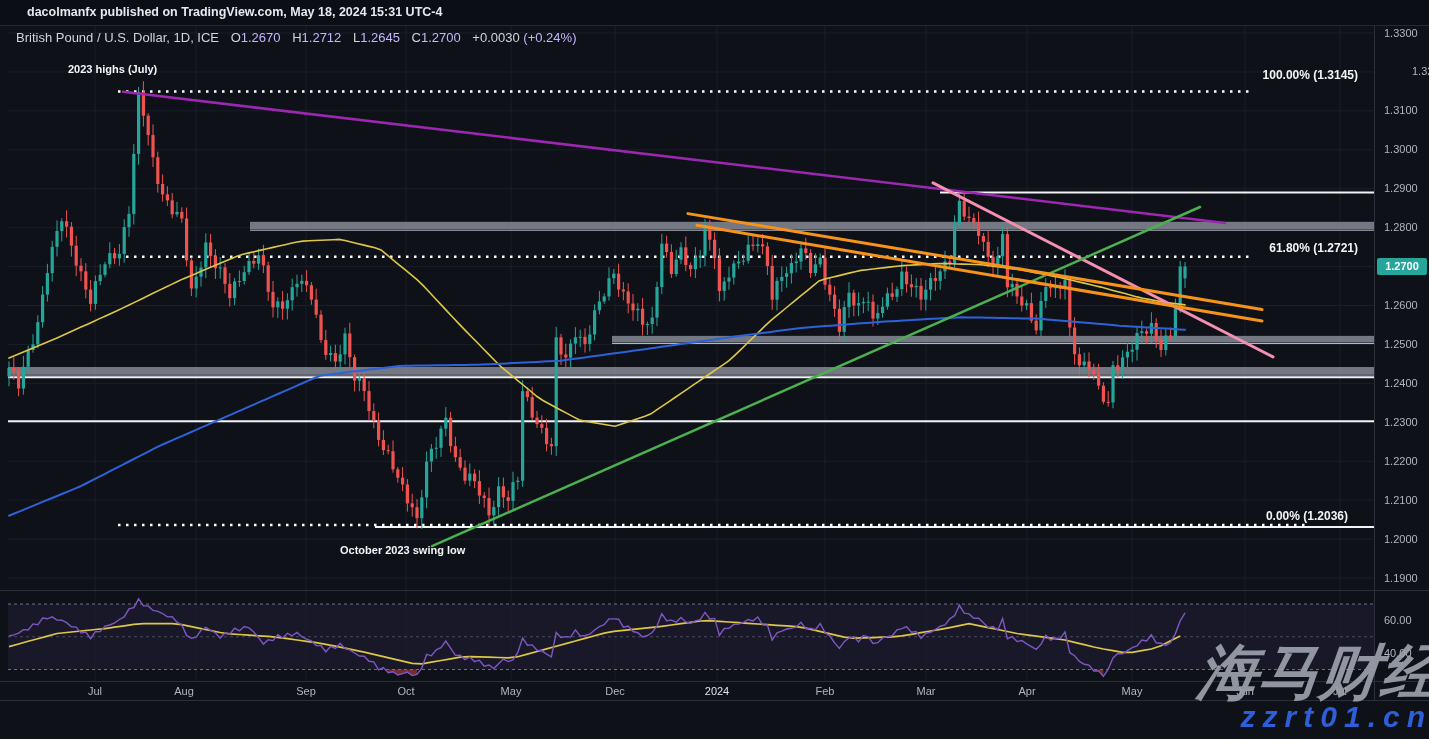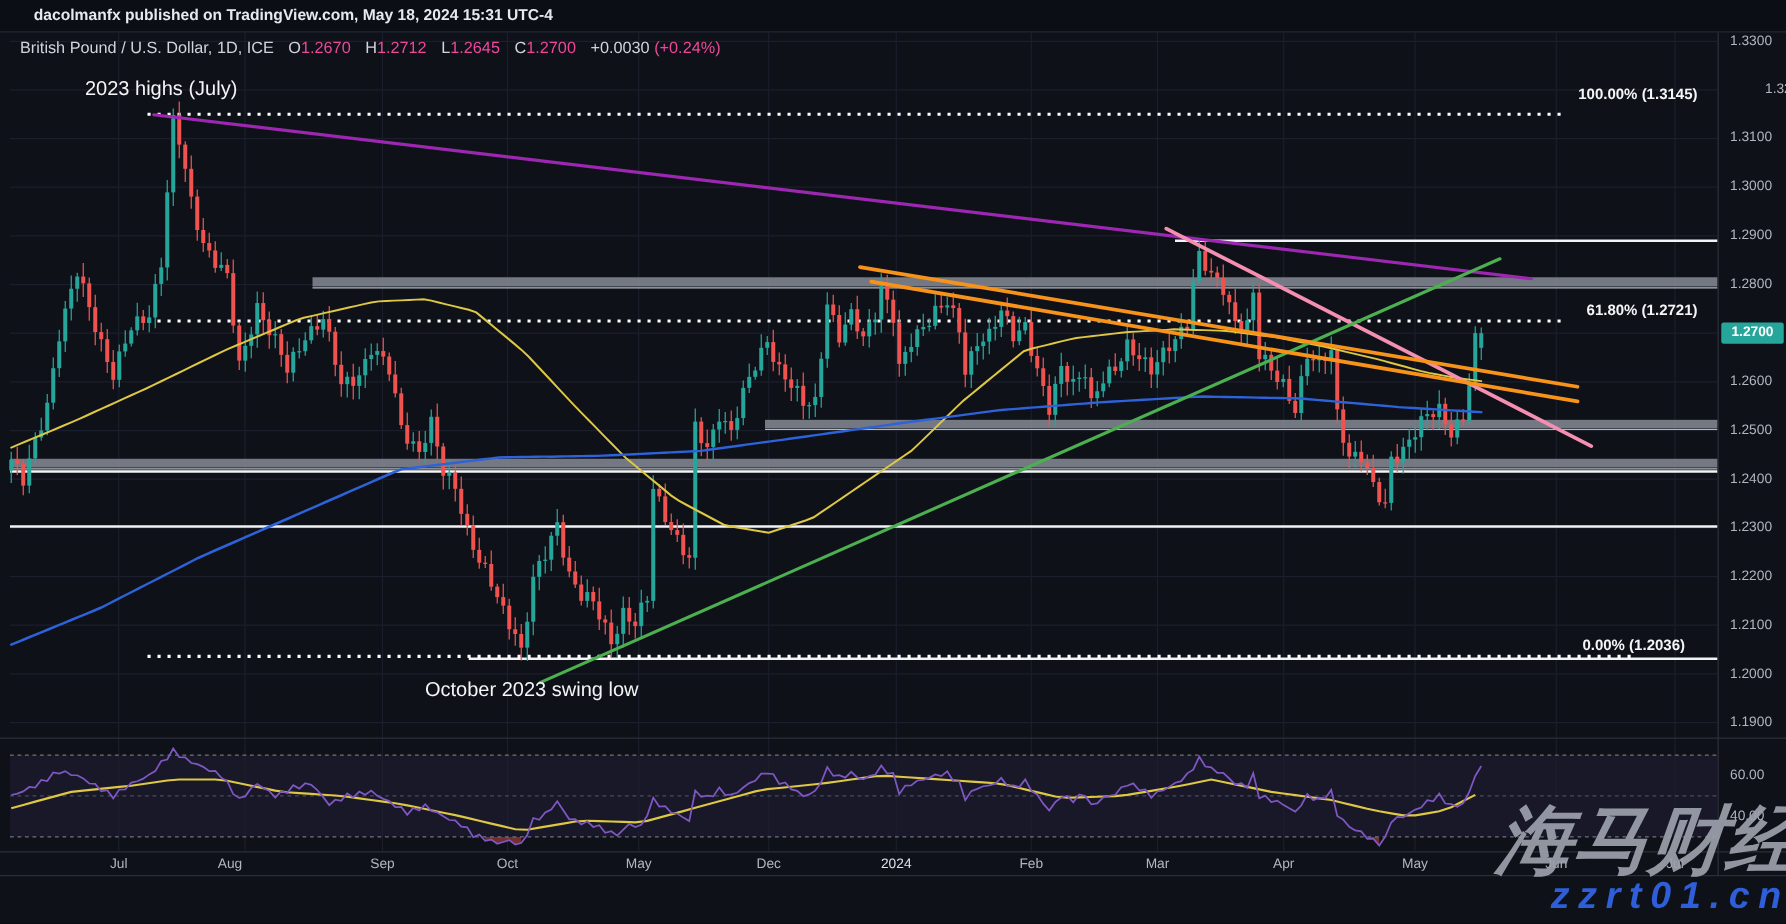--- a/index.html
+++ b/index.html
@@ -3,23 +3,23 @@
 <meta charset="utf-8">
 <style>
   html,body{margin:0;padding:0;background:#07090d;}
   #app{position:relative;width:1429px;height:739px;background:#0e1118;overflow:hidden;
        font-family:"Liberation Sans",sans-serif;padding-left:13px;-webkit-font-smoothing:antialiased;}
   #chart-svg{position:absolute;left:0;top:0;z-index:1;}
   .ov{position:absolute;z-index:3;pointer-events:none;white-space:nowrap;}
   #topbar{left:0;top:0;width:1429px;height:25px;background:#0b0e14;border-bottom:1px solid #232936;z-index:4;}
   #topbar-text{position:absolute;left:27px;top:5px;font-size:12.5px;font-weight:700;color:#e6e9ef;}
   #legend{left:16px;top:30px;font-size:13px;color:#d1d4dc;}
-  #legend .val{color:#ec4899;}
+  #legend .val{color:#c4b5fd;}
   #legend .lbl{color:#d1d4dc;margin-left:8px;}
-  .annotation{font-size:16px;font-weight:400;color:#f4f5f7;text-align:right;}
+  .annotation{font-size:11px;font-weight:700;color:#f4f5f7;text-align:right;}
   .fib-label{font-size:12px;font-weight:700;color:#f4f5f7;text-align:right;}
   .tick{font-size:11px;color:#b2b5be;}
   .month{font-size:11px;color:#b2b5be;transform:translateX(-50%);}
   .month.major{color:#dfe2e8;}
   #price-badge{left:1377px;top:258px;width:50px;height:17px;background:#26a69a;color:#fff;
      font-size:11px;font-weight:700;text-align:center;line-height:17px;border-radius:2px;z-index:3;}
   #wm-cn{right:0px;top:633px;font-size:60px;font-weight:700;font-style:italic;
      color:rgba(156,161,172,0.92);letter-spacing:1px;transform:skewX(-6deg);z-index:5;}
   #wm-url{right:10px;top:700px;font-size:30px;font-weight:700;font-style:italic;
      color:#2f5fd8;letter-spacing:7px;z-index:5;}

